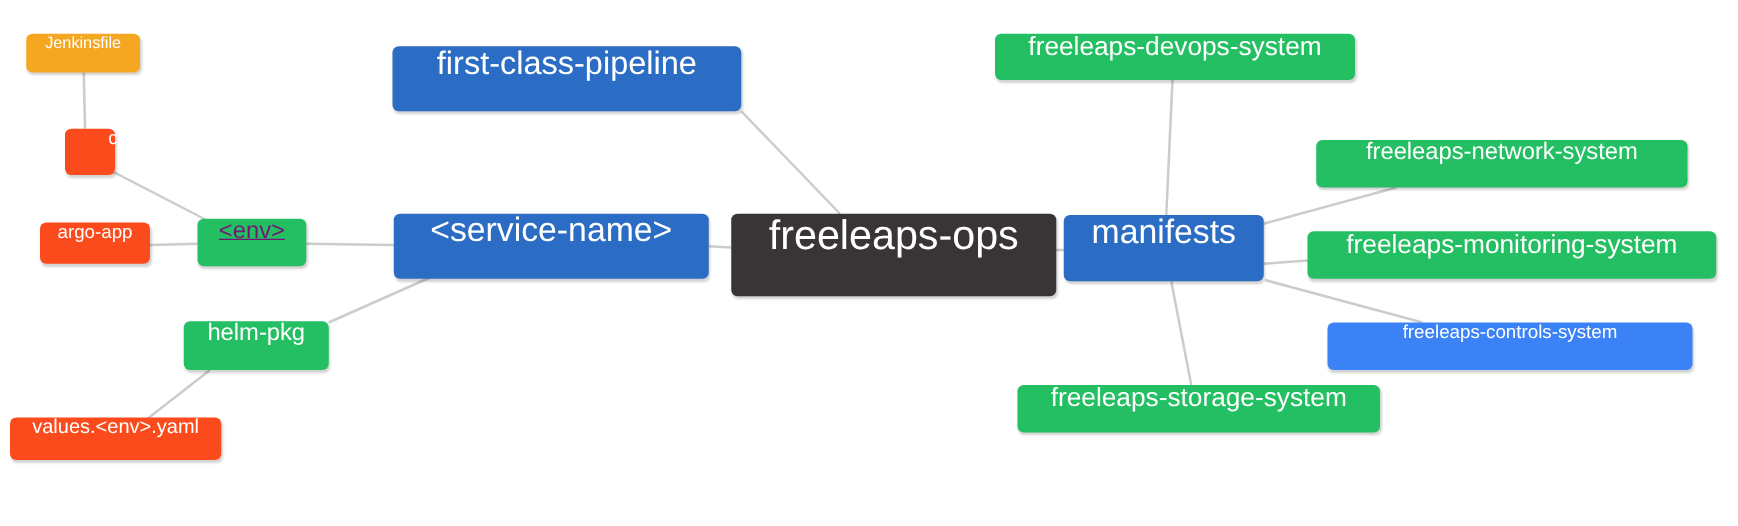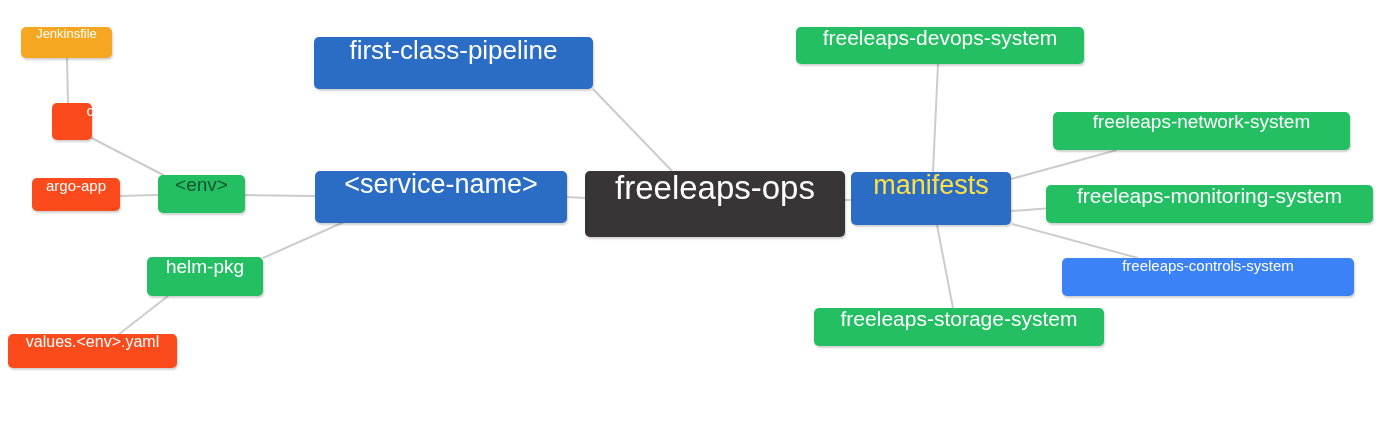--- a/index.html
+++ b/index.html
@@ -61,39 +61,39 @@
     </svg>
 <div class="node" style="left: 21px; top: 27px; width: 91px; height: 31px; font-size: 13px; background: rgb(246, 167, 34); color: rgb(255, 255, 255);">
       <span>Jenkinsfile</span>
     </div>
     <div class="node" style="left: 52px; top: 103px; width: 33px; height: 37px; font-size: 15px; background: rgb(251, 74, 28); color: rgb(255, 255, 255); padding-left: 40px;">
       <span>ci</span>
     </div>
     <div class="node" style="left: 32px; top: 178px; width: 88px; height: 33px; font-size: 15px; background: rgb(251, 74, 28); color: rgb(255, 255, 255);">
       <span>argo-app</span>
     </div>
-    <div class="node" style="left: 158px; top: 175px; width: 87px; height: 38px; font-size: 19px; background: rgb(36, 191, 98); color: #14532d;">
+    <div class="node" style="left: 158px; top: 175px; width: 87px; height: 38px; font-size: 19px; background: rgb(36, 191, 98); color: #701a75; text-decoration: underline;">
       <span>&lt;env&gt;</span>
     </div>
     <div class="node" style="left: 147px; top: 257px; width: 116px; height: 39px; font-size: 19px; background: rgb(36, 191, 98); color: rgb(255, 255, 255);">
       <span>helm-pkg</span>
     </div>
     <div class="node" style="left: 8px; top: 334px; width: 169px; height: 34px; font-size: 16px; background: rgb(251, 74, 28); color: rgb(255, 255, 255);">
       <span>values.&lt;env&gt;.yaml</span>
     </div>
     <div class="node" style="left: 314px; top: 37px; width: 279px; height: 52px; font-size: 26px; background: rgb(43, 109, 196); color: rgb(255, 255, 255);">
       <span>first-class-pipeline</span>
     </div>
     <div class="node" style="left: 315px; top: 171px; width: 252px; height: 52px; font-size: 27px; background: rgb(43, 109, 196); color: rgb(255, 255, 255);">
       <span>&lt;service-name&gt;</span>
     </div>
     <div class="node" style="left: 585px; top: 171px; width: 260px; height: 66px; font-size: 33px; background: rgb(57, 53, 54); color: rgb(255, 255, 255);">
       <span>freeleaps-ops</span>
     </div>
-    <div class="node" style="left: 851px; top: 172px; width: 160px; height: 53px; font-size: 27px; background: rgb(43, 109, 196); color: #fde047;">
+    <div class="node" style="left: 851px; top: 172px; width: 160px; height: 53px; font-size: 27px; background: rgb(43, 109, 196); color: #ffffff;">
       <span>manifests</span>
     </div>
     <div class="node" style="left: 796px; top: 27px; width: 288px; height: 37px; font-size: 21px; background: rgb(36, 191, 98); color: rgb(255, 255, 255);">
       <span>freeleaps-devops-system</span>
     </div>
     <div class="node" style="left: 1053px; top: 112px; width: 297px; height: 38px; font-size: 19px; background: rgb(36, 191, 98); color: rgb(255, 255, 255);">
       <span>freeleaps-network-system</span>
     </div>
     <div class="node" style="left: 1046px; top: 185px; width: 327px; height: 38px; font-size: 21px; background: rgb(36, 191, 98); color: rgb(255, 255, 255);">
       <span>freeleaps-monitoring-system</span>

